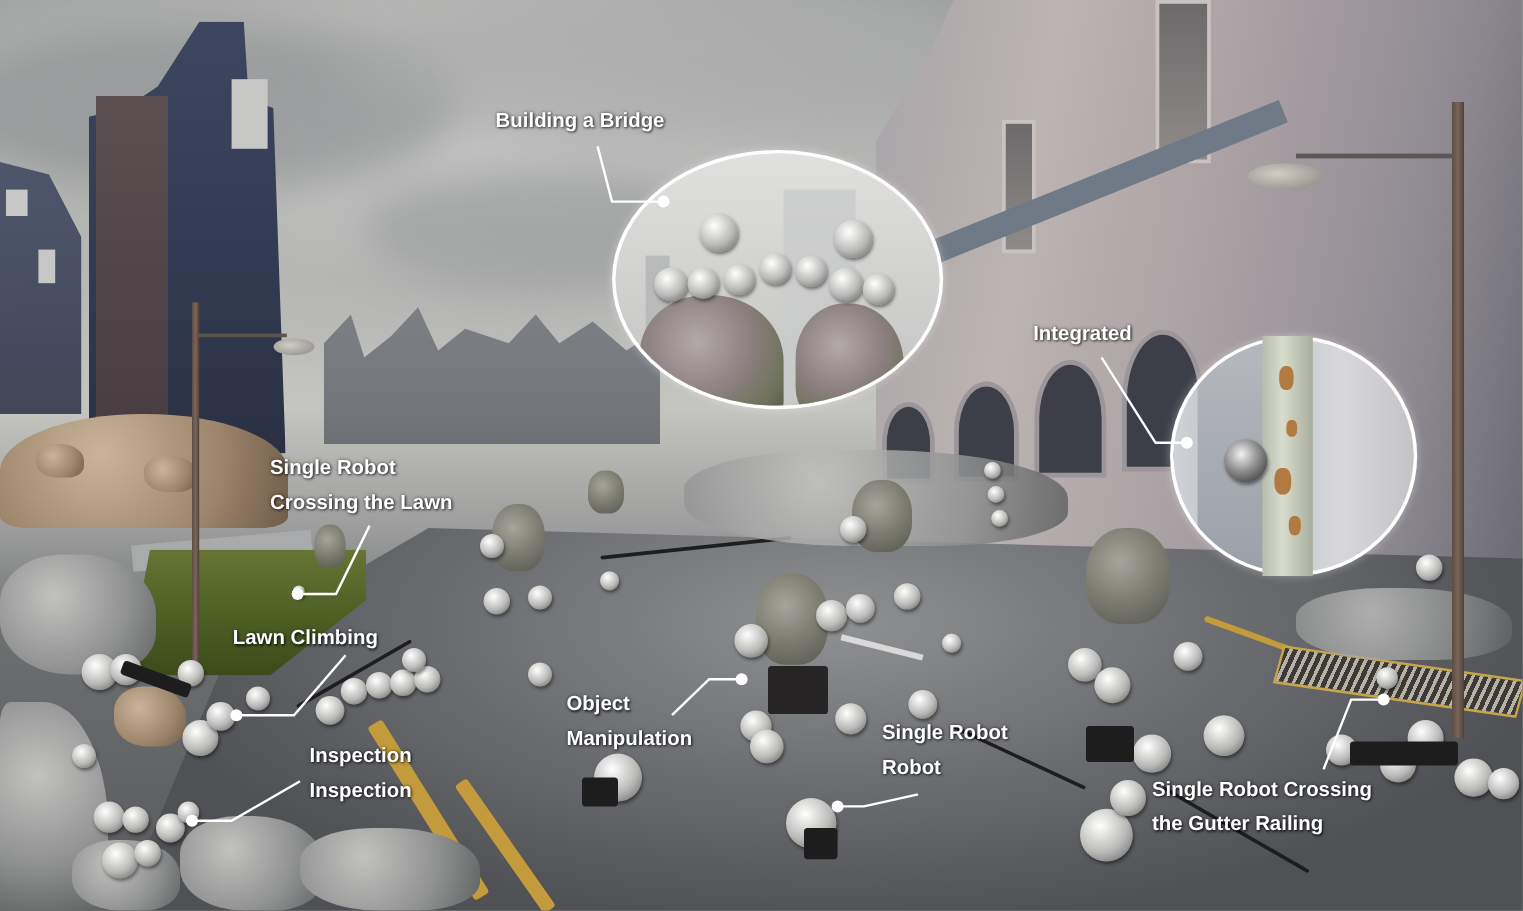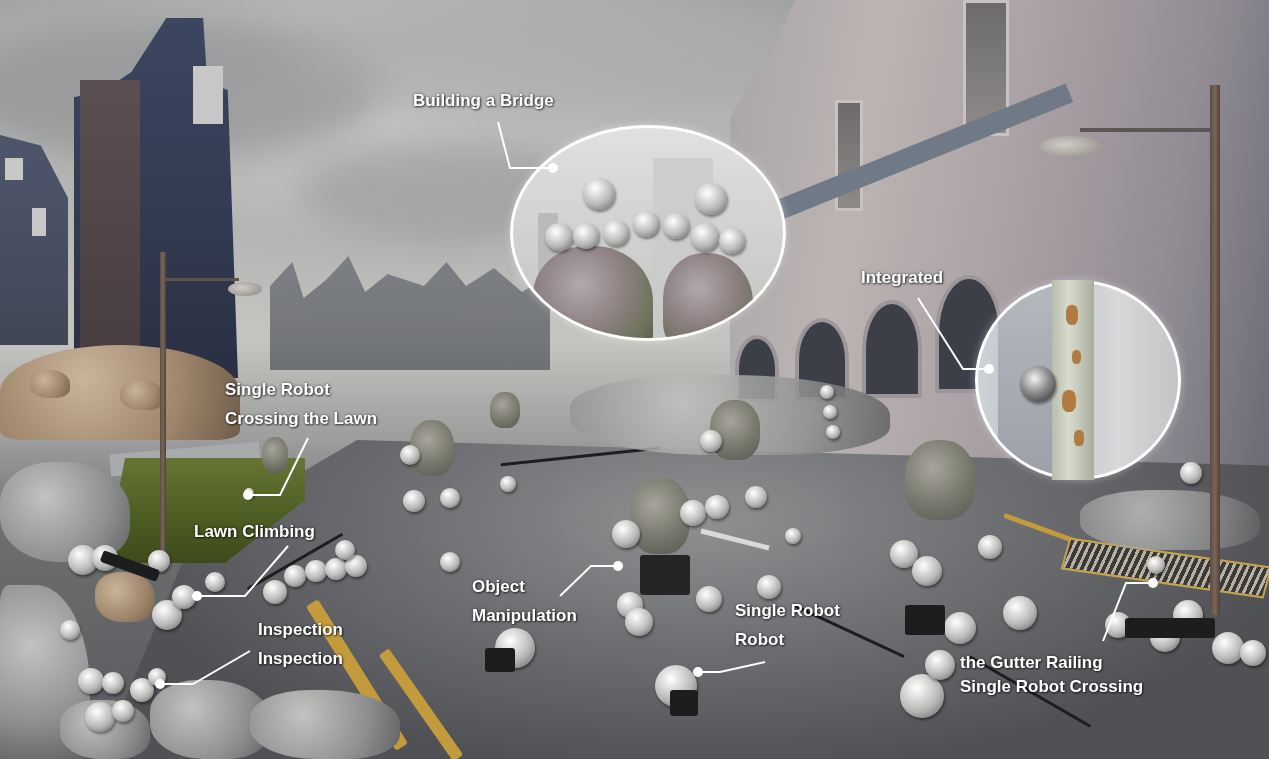--- a/index.html
+++ b/index.html
@@ -263,17 +263,17 @@
   </div>
   <div class="label" style="left:472px;top:575px">
     <div>Object</div>
     <div style="margin-top:5px">Manipulation</div>
   </div>
   <div class="label" style="left:735px;top:599px">
     <div>Single Robot</div>
     <div style="margin-top:5px">Robot</div>
   </div>
   <div class="label" style="left:960px;top:646px">
+    <div>Single Robot Crossing</div>
     <div style="margin-top:5px">the Gutter Railing</div>
-    <div>Single Robot Crossing</div>
   </div>
 
 </div>
 
 </body></html>

